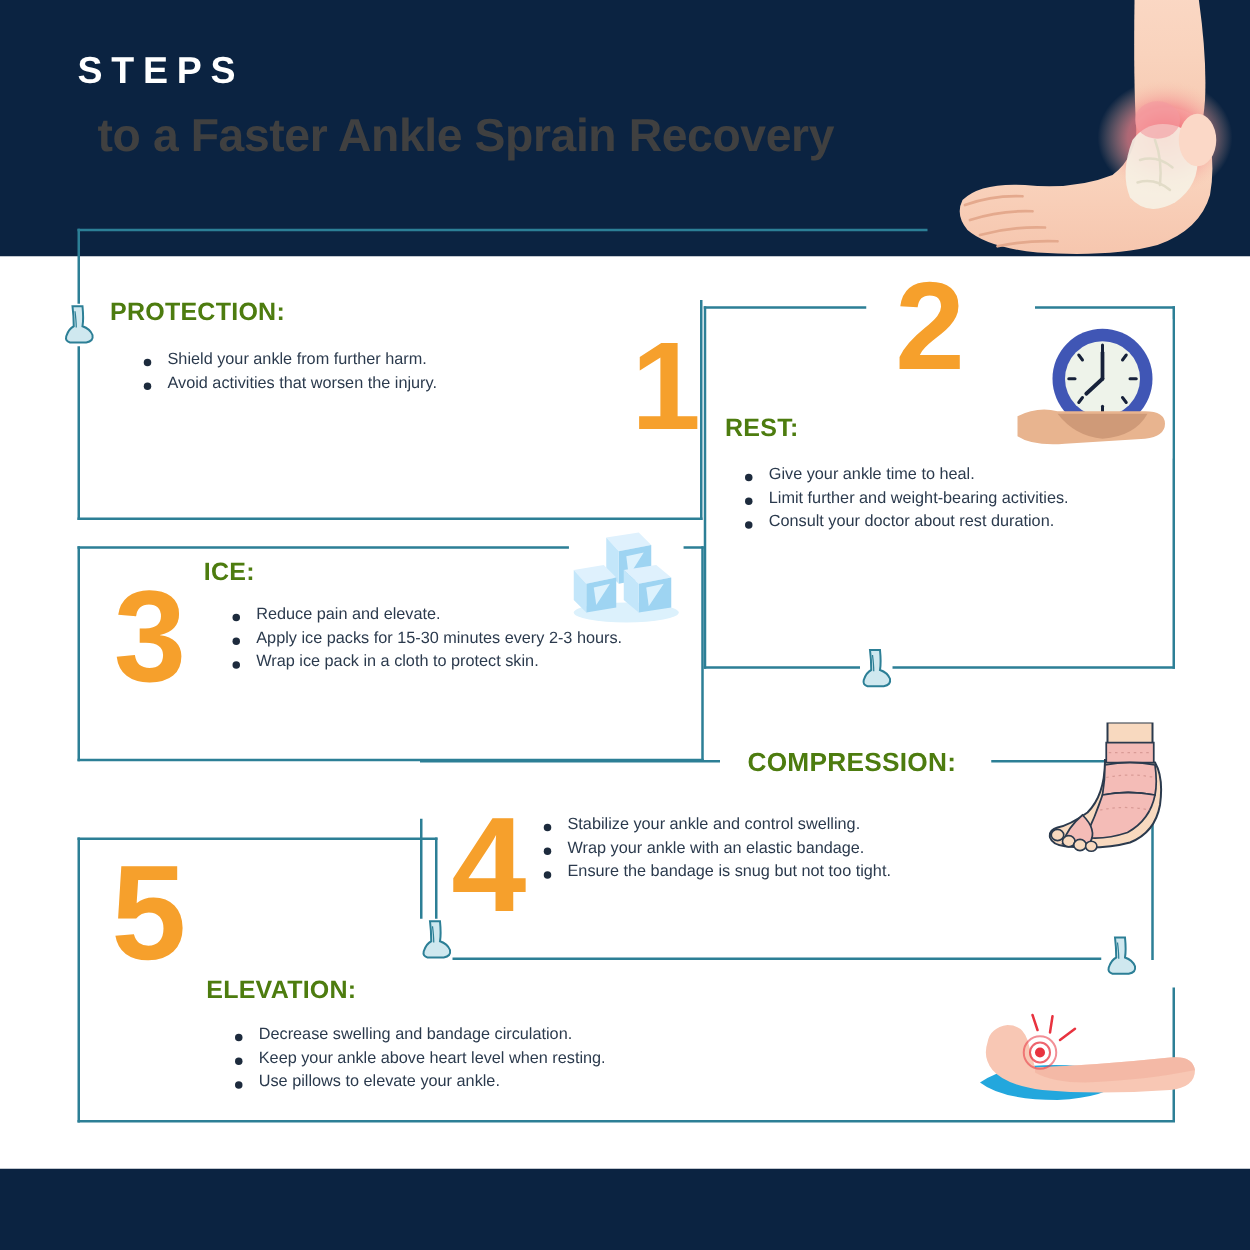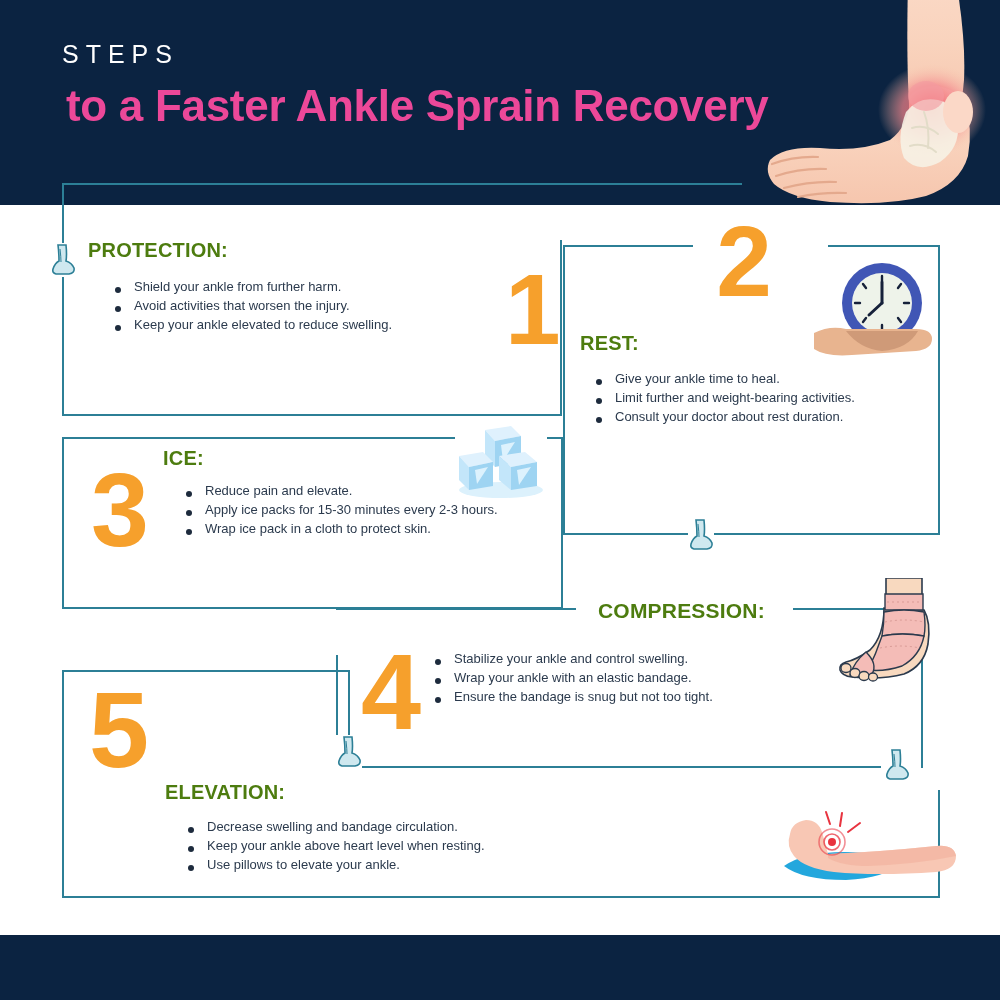--- a/index.html
+++ b/index.html
@@ -22,27 +22,27 @@
     background:#0b2341;
   }
   #header-band{top:0;height:205px;}
   #footer-band{top:935px;height:65px;}
 
   #header-text{
     position:absolute;left:62px;top:42px;
     z-index:6;
   }
   #steps-kicker{
-    font-size:25px;font-weight:normal;color:#ffffff;
+    font-size:30px;font-weight:bold;color:#ffffff;
     letter-spacing:7px;line-height:1;
     margin:0 0 14px 0;
   }
   #main-title{
-    font-size:44px;font-weight:bold;color:#ec4899;
-    letter-spacing:-0.3px;line-height:1.15;margin:4px;
+    font-size:37px;font-weight:bold;color:#404040;
+    letter-spacing:-0.3px;line-height:1.15;margin:16px;
     white-space:nowrap;
   }
 
   
   .ln{position:absolute;background:#2c7f96;}
   .lnh{height:2px;}
   .lnv{width:2px;}
 
   
   .step-head{
@@ -156,21 +156,20 @@
   <svg class="foot-ico" style="left:50px;top:243px;" viewBox="0 0 26 34">
     <path d="M8 2 L16 2 Q17 12 16 18 Q22 20 24 25 Q25 30 19 31 L6 31 Q2 30 3 26
              Q5 20 9 18 Q9 10 8 2 Z" fill="#cfe8ef" stroke="#2c7f96" stroke-width="1.6"></path>
     <path d="M10 6 Q11 14 11 19" fill="none" stroke="#2c7f96" stroke-width="1"></path>
   </svg>
 
   <div class="step-head" style="left:88px;top:240px;">PROTECTION:</div>
   <ul class="bullets" style="left:112px;top:278px;width:390px;">
     <li>Shield your ankle from further harm.</li>
     <li>Avoid activities that worsen the injury.</li>
-    <li>Keep your ankle elevated to reduce swelling.</li>
   </ul>
   <div class="bignum" style="left:505px;top:270px;font-size:100px;width:50px;text-align:center;">1</div>
 
   <div class="ln lnv" style="left:563px;top:245px;height:290px;"></div>
   <div class="ln lnh" style="left:563px;top:245px;width:130px;"></div>
   <div class="ln lnh" style="left:828px;top:245px;width:112px;"></div>
   <div class="ln lnv" style="left:938px;top:245px;height:290px;"></div>
   <div class="ln lnh" style="left:563px;top:533px;width:125px;"></div>
   <div class="ln lnh" style="left:712px;top:533px;width:228px;"></div>
 

